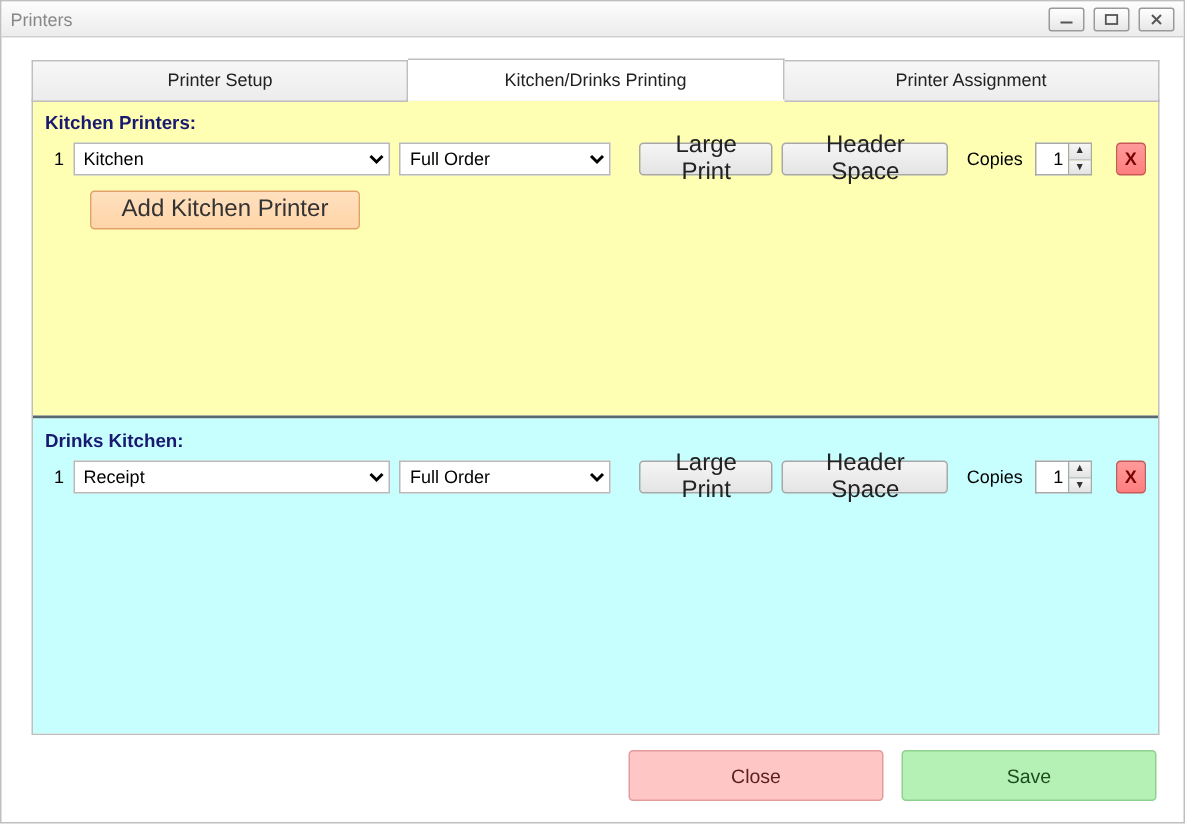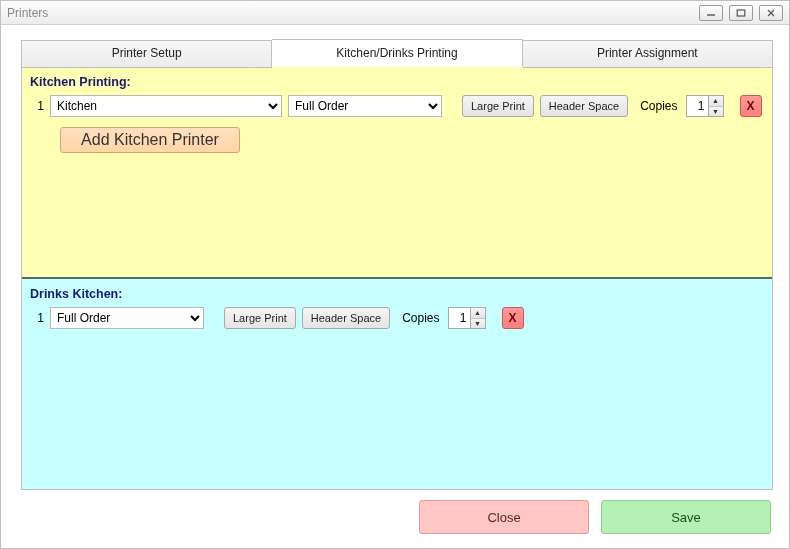--- a/index.html
+++ b/index.html
@@ -115,21 +115,21 @@
     font-size: 12px;
     padding: 0 2px;
   }
   .combo.printer { width: 232px; }
   .combo.mode    { width: 154px; }
   .btn {
     border: 1px solid #a8a8a8;
     border-radius: 3px;
     background: linear-gradient(to bottom, #f5f5f5, #e4e4e4);
     padding: 2px 8px;
-    font-size: 11px;
+    font-size: 16px;
     color: #222;
     cursor: default;
     height: 22px;
     display: inline-flex;
     align-items: center;
     justify-content: center;
   }
   .copies-label { margin-left: 6px; color: #000; }
   .spin {
     display: inline-flex;
@@ -231,21 +231,21 @@
 
 <div class="client">
   <div class="tabs">
     <div class="tab">Printer Setup</div>
     <div class="tab active">Kitchen/Drinks Printing</div>
     <div class="tab">Printer Assignment</div>
   </div>
   <div class="tab-body">
 
     <div class="panel kitchen">
-      <div class="section-title">Kitchen Printing:</div>
+      <div class="section-title">Kitchen Printers:</div>
       <div class="row">
         <span class="idx">1</span>
         <select class="combo printer">
           <option>Kitchen</option>
         </select>
         <select class="combo mode">
           <option>Full Order</option>
         </select>
         <span style="width:8px"></span>
         <button class="btn">Large Print</button>
@@ -264,20 +264,23 @@
         <button class="add-btn">Add Kitchen Printer</button>
       </div>
     </div>
 
     <div class="divider"></div>
 
     <div class="panel drinks">
       <div class="section-title">Drinks Kitchen:</div>
       <div class="row">
         <span class="idx">1</span>
+        <select class="combo printer">
+          <option>Receipt</option>
+        </select>
         <select class="combo mode">
           <option>Full Order</option>
         </select>
         <span style="width:8px"></span>
         <button class="btn">Large Print</button>
         <button class="btn">Header Space</button>
         <span class="copies-label">Copies</span>
         <div class="spin">
           <input type="text" value="1" style="">
           <div class="arrows">

